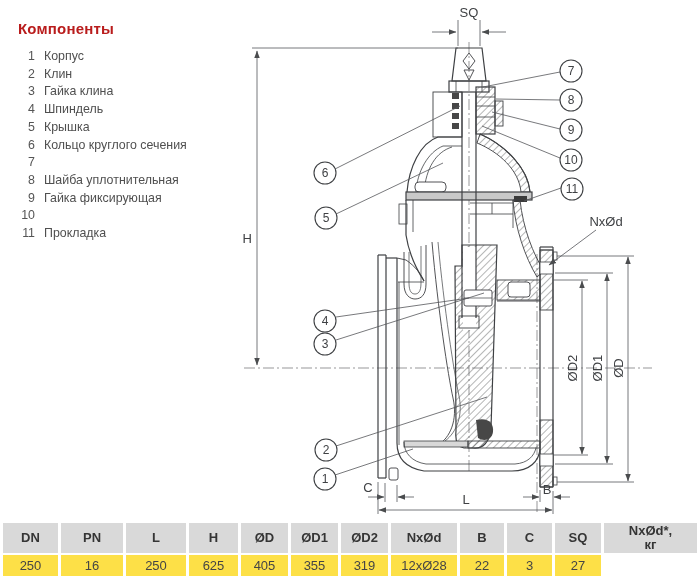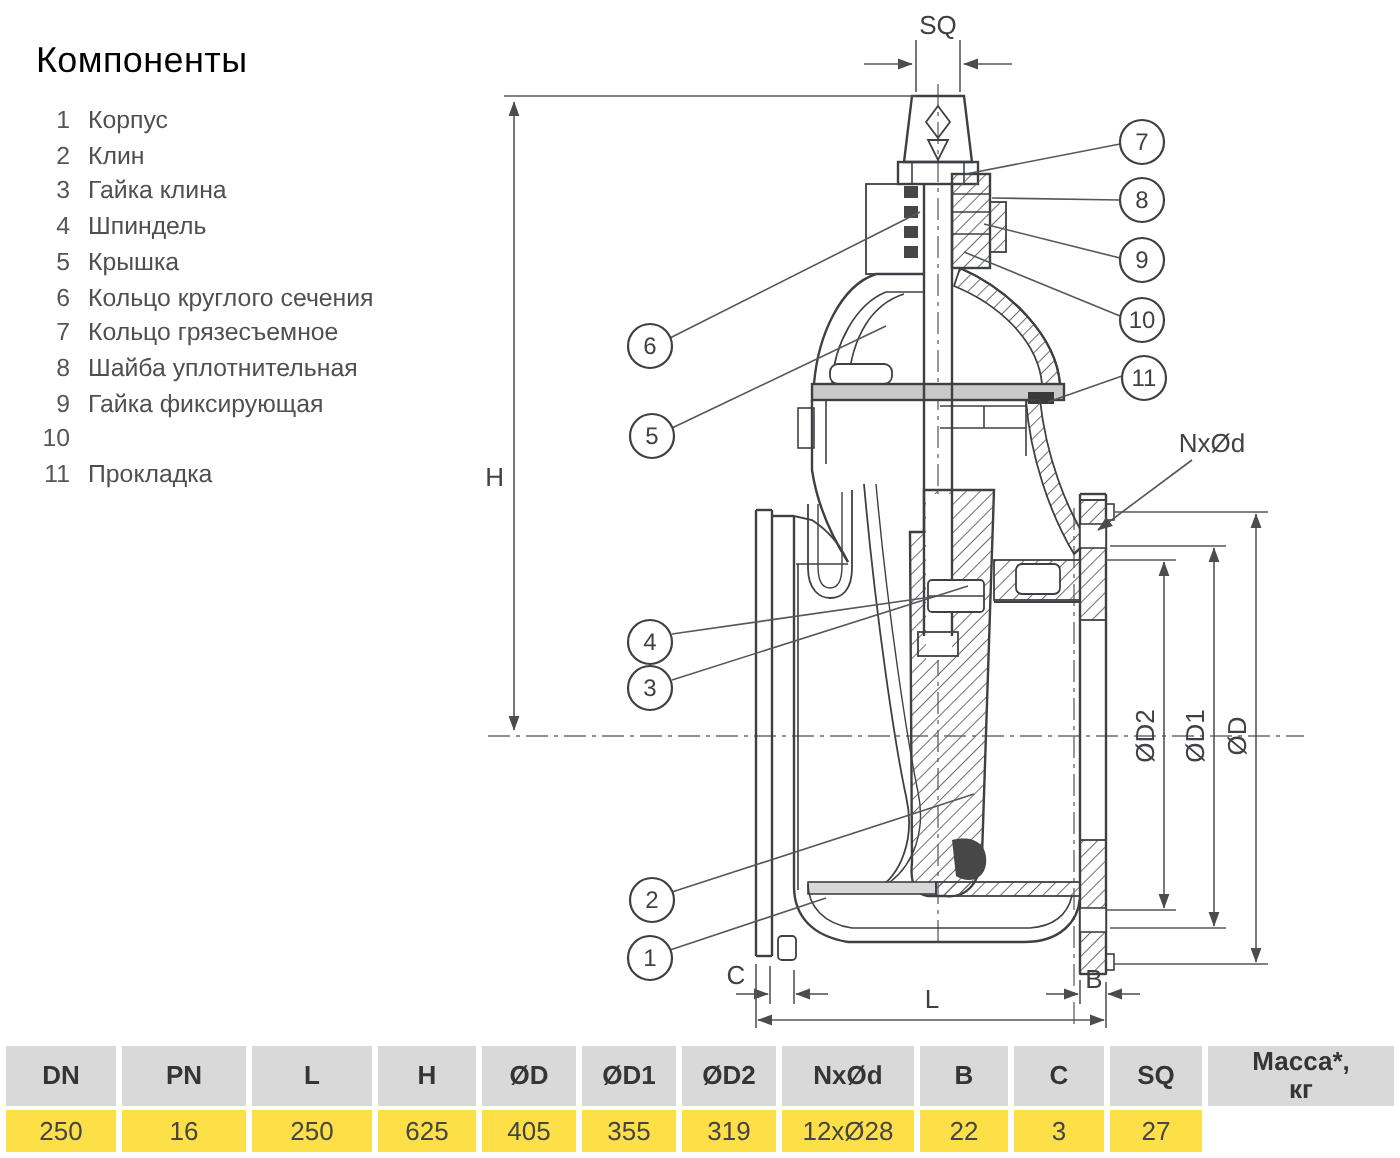--- a/index.html
+++ b/index.html
@@ -1,20 +1,20 @@
 <!DOCTYPE html>
 <html><head>
 <meta charset="utf-8">
 <style>
   html,body{margin:0;padding:0;background:#ffffff;}
   #stage{position:relative;width:700px;height:579px;background:#ffffff;overflow:hidden;
          font-family:"Liberation Sans", sans-serif;color:#474747;}
   
   #components{position:absolute;left:18px;top:20px;width:220px;}
-  #components .title{font-size:18px;font-weight:normal;color:#000000;letter-spacing:.2px;}
+  #components .title{font-size:15px;font-weight:bold;color:#b91c1c;letter-spacing:.2px;}
   #components .items{margin-top:11px;}
   #components .item{display:flex;align-items:baseline;line-height:17.7px;font-size:12.4px;color:#4f4f4f;}
   #components .num{width:17px;text-align:right;margin-right:9px;flex:0 0 auto;color:#555;}
   #components .lbl{white-space:nowrap;}
   
   #drawing{position:absolute;left:0;top:0;width:700px;height:579px;}
   
   #spec-table{position:absolute;left:3px;right:3px;top:523px;display:flex;flex-direction:column;gap:2px;}
   .trow{display:flex;gap:3px;}
   .cell{display:flex;align-items:center;justify-content:center;text-align:center;flex:0 0 auto;}
@@ -53,21 +53,20 @@
       <div class="item">
           <span class="num">5</span>
           <span class="lbl">Крышка</span>
         </div>
       <div class="item">
           <span class="num">6</span>
           <span class="lbl">Кольцо круглого сечения</span>
         </div>
       <div class="item">
           <span class="num">7</span>
-          <span class="lbl">Кольцо грязесъемное</span>
         </div>
       <div class="item">
           <span class="num">8</span>
           <span class="lbl">Шайба уплотнительная</span>
         </div>
       <div class="item">
           <span class="num">9</span>
           <span class="lbl">Гайка фиксирующая</span>
         </div>
       <div class="item">
@@ -300,21 +299,21 @@
       <div class="cell hcell w1">PN</div>
       <div class="cell hcell w2">L</div>
       <div class="cell hcell w3">H</div>
       <div class="cell hcell w4">ØD</div>
       <div class="cell hcell w5">ØD1</div>
       <div class="cell hcell w6">ØD2</div>
       <div class="cell hcell w7">NxØd</div>
       <div class="cell hcell w8">B</div>
       <div class="cell hcell w9">C</div>
       <div class="cell hcell w10">SQ</div>
-      <div class="cell hcell w11">Масса*,
+      <div class="cell hcell w11">NxØd*,
 кг</div>
     </div>
     <div class="trow">
       <div class="cell dcell w0">250</div>
       <div class="cell dcell w1">16</div>
       <div class="cell dcell w2">250</div>
       <div class="cell dcell w3">625</div>
       <div class="cell dcell w4">405</div>
       <div class="cell dcell w5">355</div>
       <div class="cell dcell w6">319</div>

